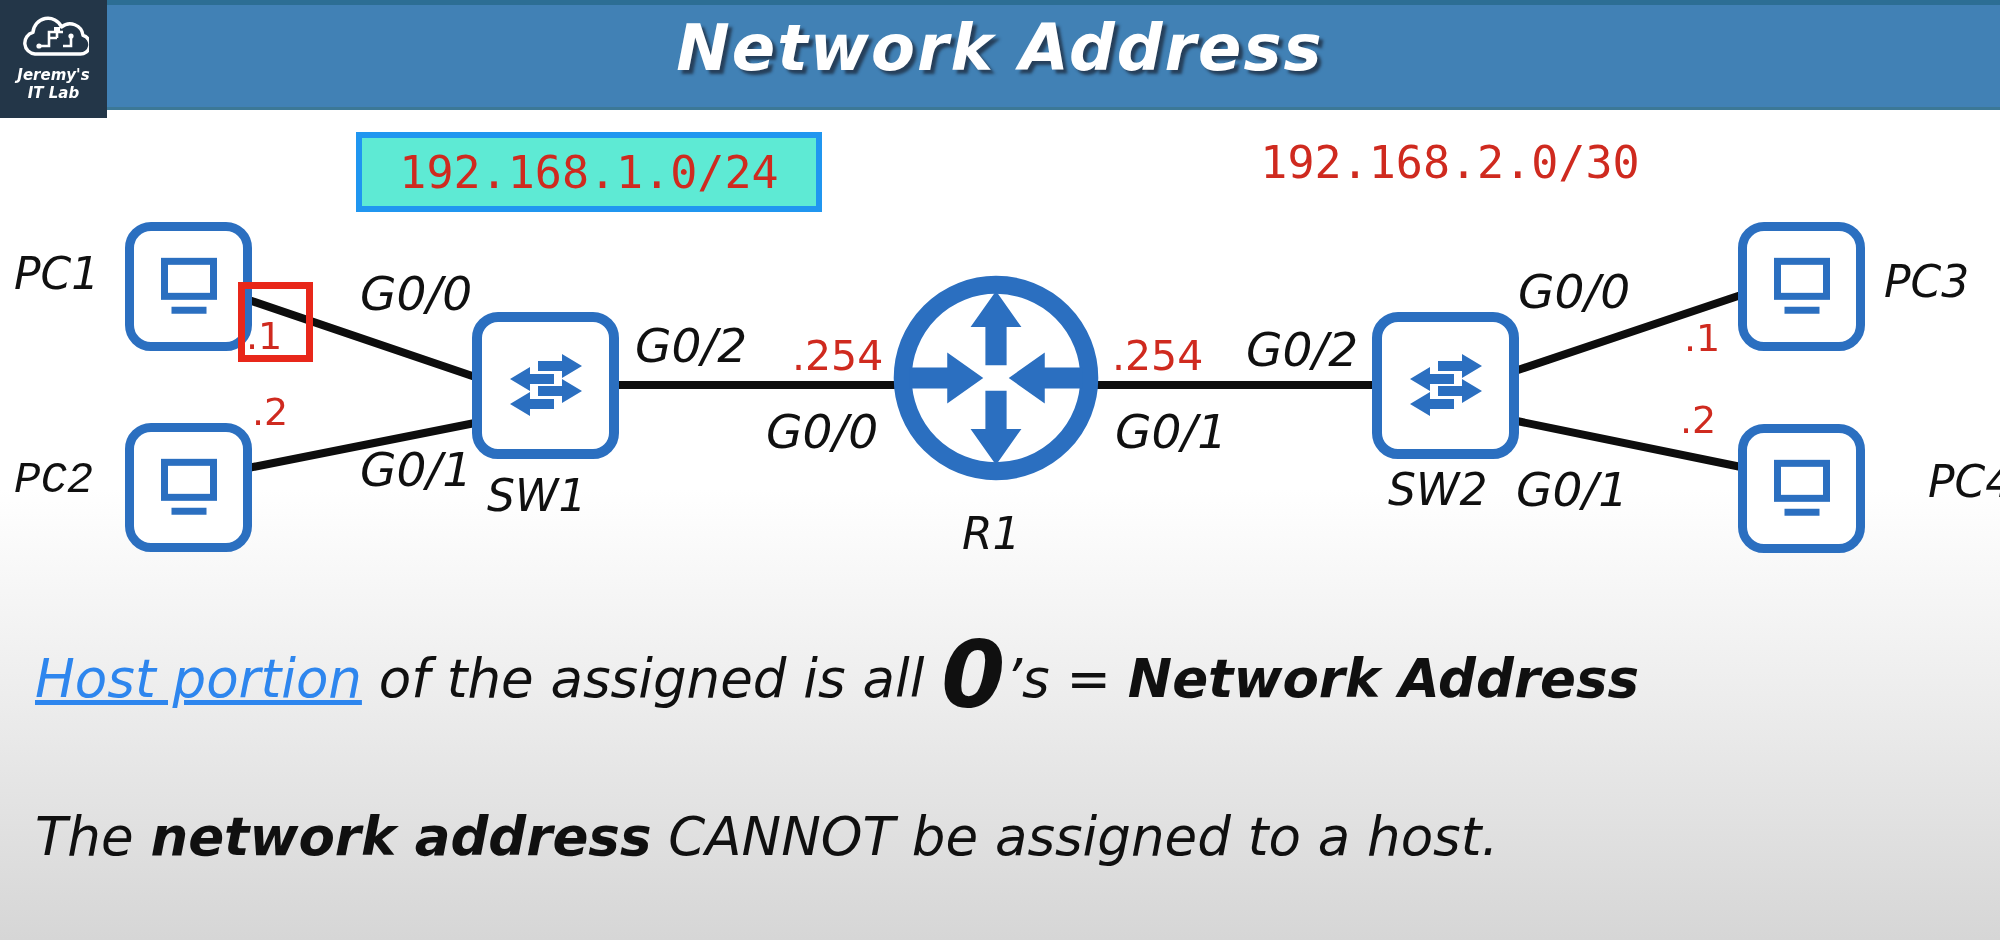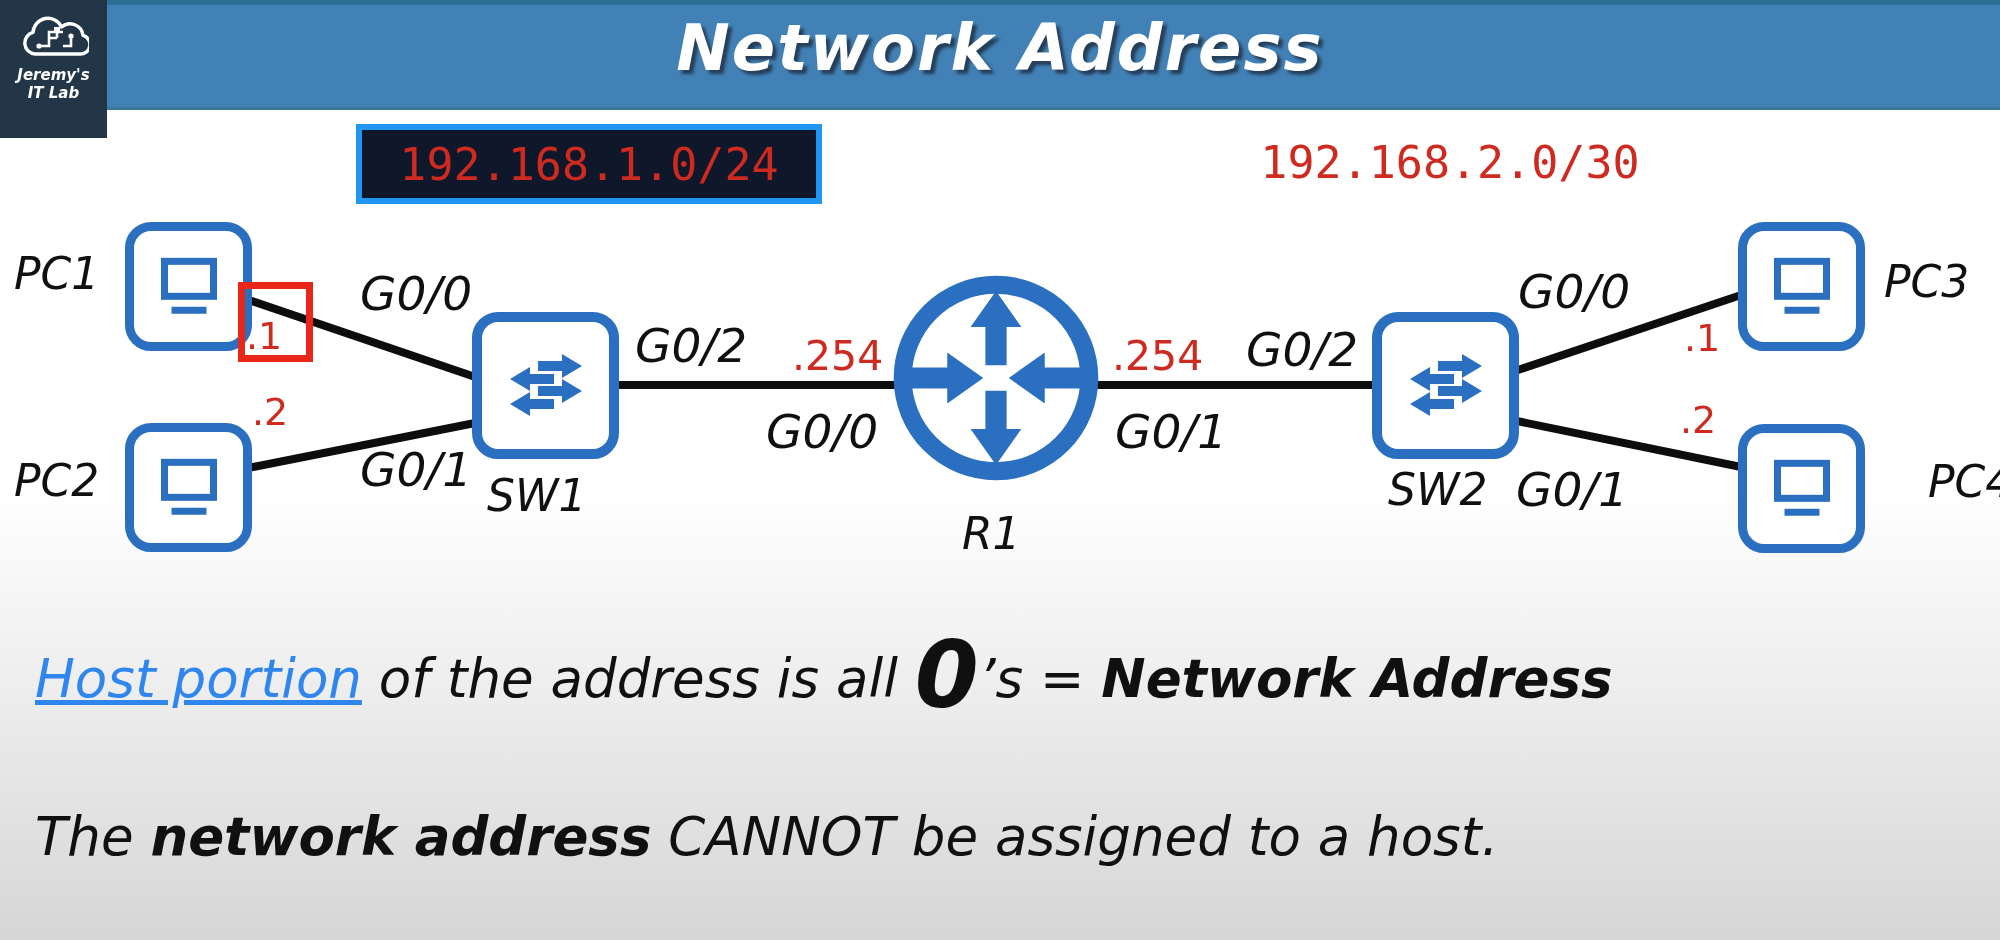--- a/index.html
+++ b/index.html
@@ -17,30 +17,30 @@
     border-top:5px solid #2c6e94;
     border-bottom:3px solid #3c7896;
   }
   .title {
     position:absolute; left:0; top:6px; width:2000px;
     text-align:center;
     font-style:italic; font-weight:bold; font-size:64px; letter-spacing:2px;
     color:#ffffff; text-shadow:4px 4px 3px rgba(20,20,30,0.6);
   }
   .logo {
-    position:absolute; left:0; top:0; width:107px; height:138px;
+    position:absolute; left:0; top:0; width:107px; height:118px;
     background:#233648; color:#fff; text-align:center; z-index:5;
   }
   .logo svg { margin-top:10px; }
   .logo-text { font-style:italic; font-weight:bold; font-size:15px; line-height:18px; }
 
   
   .subnet-box {
-    position:absolute; left:356px; top:124px; width:466px; height:80px;
-    border:6px solid #2096f0; background:#0f172a;
+    position:absolute; left:356px; top:132px; width:466px; height:80px;
+    border:6px solid #2096f0; background:#5eead4;
     display:flex; align-items:center; justify-content:center;
   }
   .subnet-text {
     font-family:"DejaVu Sans Mono", monospace; font-size:45px; color:#cf2a1f;
   }
   .subnet-right {
     position:absolute; left:1205px; top:136px; width:490px;
     text-align:center;
     font-family:"DejaVu Sans Mono", monospace; font-size:45px; color:#cf2a1f;
   }
@@ -67,21 +67,21 @@
   }
   #sw1 { left:472px; top:312px; }
   #sw2 { left:1372px; top:312px; }
 
   .router-node { position:absolute; left:890px; top:272px; width:212px; height:212px; z-index:2; }
 
   
   .hand { font-style:italic; color:#101010; position:absolute; z-index:3; white-space:nowrap; }
   .device-label { font-size:44px; }
   #pc1-label { left:14px;  top:248px; }
-  #pc2-label { left:14px;  top:455px; }
+  #pc2-label { left:14px;  top:455px;font-family:Liberation Mono, monospace; }
   #pc3-label { left:1884px; top:256px; }
   #pc4-label { left:1884px; top:456px;margin-left:44px; }
   #sw1-label { left:487px; top:470px; }
   #sw2-label { left:1388px; top:464px; }
   #r1-label  { left:962px; top:508px; }
 
   .if-label { font-size:47px; }
   #sw1-g00 { left:360px;  top:266px; }
   #sw1-g01 { left:360px;  top:442px; }
   #sw1-g02 { left:635px;  top:318px; }
@@ -216,17 +216,17 @@
 
 <div class="highlight-box"></div>
 <div class="ip-label" id="pc1-ip">.1</div>
 <div class="ip-label" id="pc2-ip">.2</div>
 <div class="ip-label" id="pc3-ip">.1</div>
 <div class="ip-label" id="pc4-ip">.2</div>
 <div class="ip-label" id="r1-ip-left">.254</div>
 <div class="ip-label" id="r1-ip-right">.254</div>
 
 <div class="note" id="note1">
-  <span class="blue">Host portion</span><span> of the address is all </span><span class="big-zero">0</span><span>’s = </span><b>Network Address</b>
+  <span class="blue">Host portion</span><span> of the assigned is all </span><span class="big-zero">0</span><span>’s = </span><b>Network Address</b>
 </div>
 <div class="note" id="note2">
   <span>The </span><b>network address</b><span> CANNOT be assigned to a host.</span>
 </div>
 
 </body></html>

